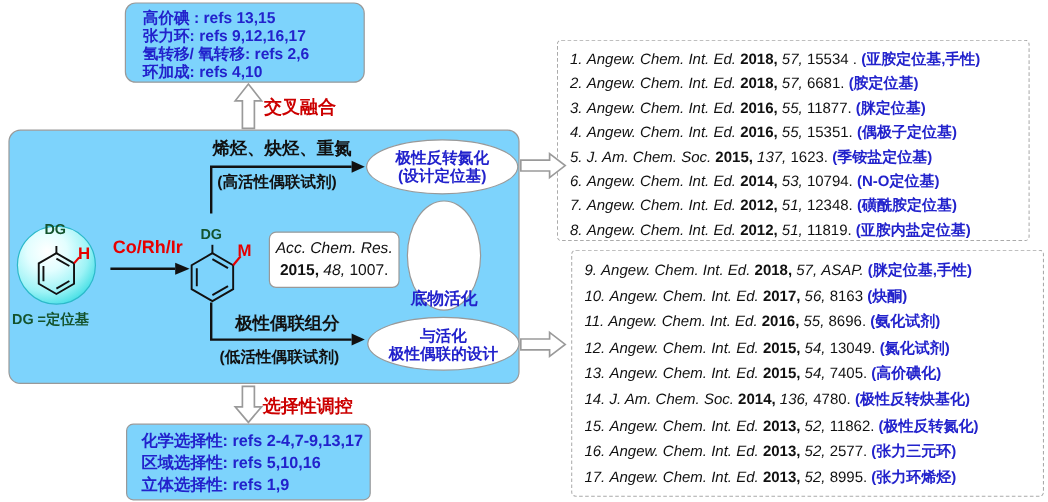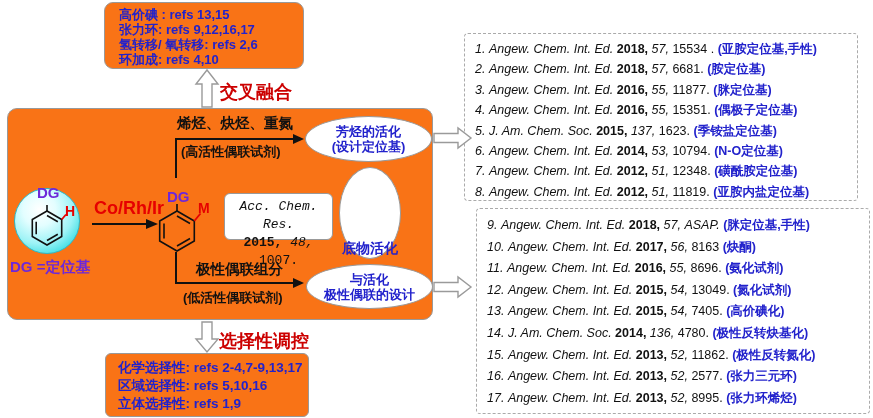--- a/index.html
+++ b/index.html
@@ -1,29 +1,29 @@
 <!DOCTYPE html>
 <html><head>
 <meta charset="utf-8">
 <style>
   html,body{margin:0;padding:0;background:#fff;}
   .canvas{position:relative;width:873px;height:418px;background:#fff;overflow:hidden;
           font-family:"Liberation Sans","DejaVu Sans",sans-serif;color:#111;}
   .abs{position:absolute;}
   
-  .round-box{position:absolute;border:1.5px solid #999;border-radius:9px;background:#f97316;box-sizing:border-box;}
+  .round-box{position:absolute;border:1.5px solid #999;border-radius:9px;background:#7dd3fc;box-sizing:border-box;}
   .dash-box{position:absolute;border:1px dashed #aaa;border-radius:4px;background:#fff;box-sizing:border-box;}
   
   .blue-lines{color:#2222cc;font-weight:bold;}
   #top-box{left:104px;top:2px;width:200px;height:67px;padding:4px 0 0 14px;font-size:13px;line-height:15px;}
   #bottom-box{left:105px;top:353px;width:204px;height:64px;padding:5px 0 0 12px;font-size:13.5px;line-height:18px;}
   
   #main-box{left:7px;top:108px;width:426px;height:212px;border-radius:10px;}
   
-  .red-label{position:absolute;color:#cc0000;font-weight:bold;font-size:18px;}
+  .red-label{position:absolute;color:#cc0000;font-weight:bold;font-size:15px;}
   
   #refs-top{left:464px;top:33px;width:394px;height:168px;padding:5px 0 0 10px;}
   #refs-bottom{left:476px;top:208px;width:394px;height:206px;padding:6px 0 0 10px;}
   .ref-row{white-space:nowrap;font-size:12.5px;color:#111;}
   #refs-top .ref-row{line-height:20.4px;}
   #refs-bottom .ref-row{line-height:21.6px;}
   .ref-row .n,.ref-row .j{font-style:italic;}
   .ref-row .y{font-weight:bold;}
   .ref-row .v{font-style:italic;}
   .ref-row .t{color:#2222cc;font-weight:600;}
@@ -31,26 +31,26 @@
   
   .ellipse{position:absolute;border:1px solid #999;border-radius:50%;background:#fff;box-sizing:border-box;
            color:#2222cc;font-weight:bold;text-align:center;}
   #ellipse-top{left:305px;top:116px;width:127px;height:46px;font-size:13px;line-height:15px;padding-top:7px;}
   #ellipse-mid{left:339px;top:167px;width:62px;height:92px;font-size:14px;display:flex;align-items:flex-end;justify-content:center;}
   #ellipse-bottom{left:306px;top:264px;width:127px;height:45px;font-size:13px;line-height:15px;padding-top:7px;}
   
   #sphere{left:14px;top:188px;width:66px;height:66px;border-radius:50%;border:1px solid #2cb9c9;box-sizing:border-box;
           background:radial-gradient(circle at 38% 32%, #ffffff 0%, #e3feff 28%, #9df3f6 58%, #3adde3 82%, #12c9d4 100%);}
   
-  .mol-label{position:absolute;font-size:15px;font-weight:600;color:#6d28d9;}
+  .mol-label{position:absolute;font-size:12px;font-weight:600;color:#14532d;}
   .mol-red{position:absolute;font-size:14px;font-weight:bold;color:#e60000;}
   .branch-label{position:absolute;font-size:14.5px;font-weight:600;color:#111;white-space:nowrap;}
   .branch-sub{position:absolute;font-size:13px;font-weight:600;color:#111;white-space:nowrap;}
   #acc-box{left:224px;top:193px;width:109px;height:47px;border:1.5px solid #999;border-radius:6px;background:#fff;
-           box-sizing:border-box;text-align:center;font-size:13px;line-height:18px;padding-top:4px;font-family:Liberation Mono, monospace;}
+           box-sizing:border-box;text-align:center;font-size:13px;line-height:18px;padding-top:4px;}
   #acc-box .j{font-style:italic;}
   #acc-box .y{font-weight:bold;}
   #acc-box .v{font-style:italic;text-align:center;}
   svg.overlay{position:absolute;left:0;top:0;z-index:3;}
   .txt{z-index:4;}
 </style>
 </head>
 <body>
 
 <div class="canvas">
@@ -123,21 +123,21 @@
       <span class="v">48,</span>
       <span class="p">1007.</span></div>
   </div>
 
   <div class="branch-label txt" style="left:177px;top:114px;">烯烃、炔烃、重氮</div>
   <div class="branch-sub txt" style="left:181px;top:143px;">(高活性偶联试剂)</div>
   <div class="branch-label txt" style="left:196px;top:260px;">极性偶联组分</div>
   <div class="branch-sub txt" style="left:183px;top:289px;">(低活性偶联试剂)</div>
 
   <div class="ellipse txt" id="ellipse-top">
-    <div>芳烃的活化</div>
+    <div>极性反转氮化</div>
     <div>(设计定位基)</div>
   </div>
   <div class="ellipse txt" id="ellipse-mid">
     <div>底物活化</div>
   </div>
   <div class="ellipse txt" id="ellipse-bottom">
     <div>与活化</div>
     <div>极性偶联的设计</div>
   </div>
 

